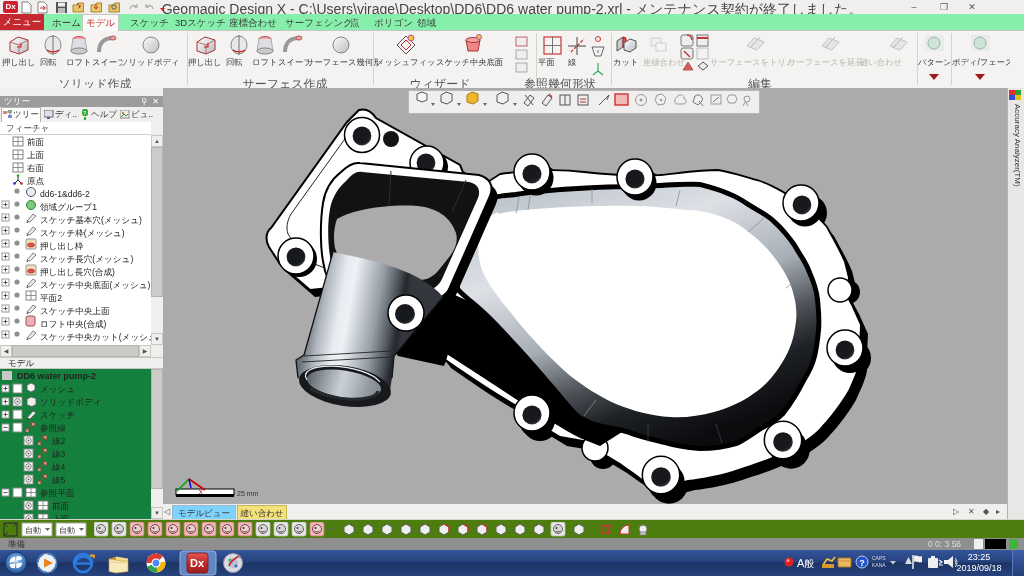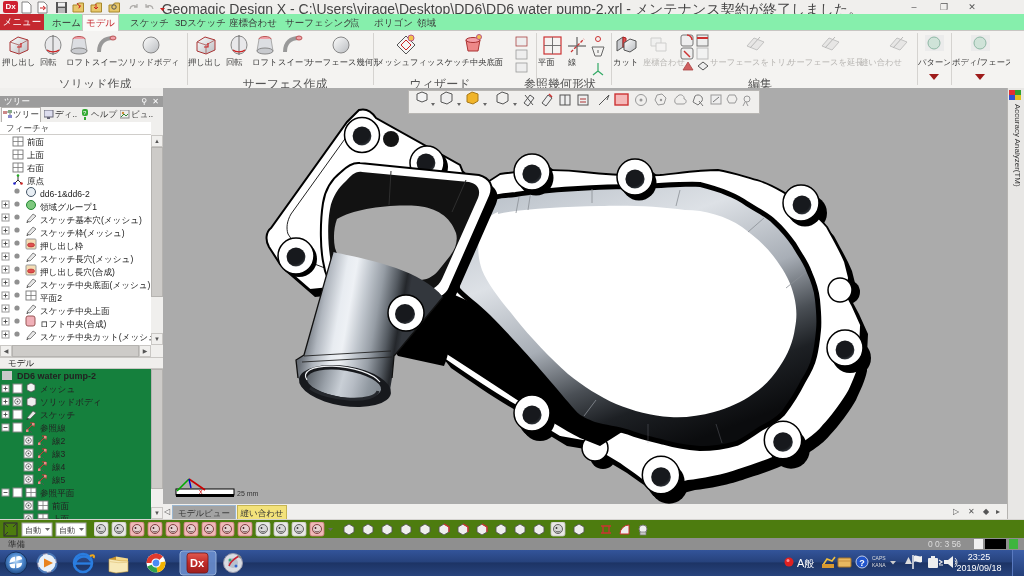--- a/index.html
+++ b/index.html
@@ -643,21 +643,21 @@
 <div class="abs" id="rstriptext">Accuracy Analyzer(TM)</div>
 <svg class="abs" style="left:1009px;top:90px" width="13" height="10" viewBox="0 0 13 10">
     <rect x="0" y="0" width="6" height="5" fill="#e03030"></rect>
     <rect x="6" y="0" width="6" height="5" fill="#30a030"></rect>
     <rect x="0" y="5" width="6" height="5" fill="#3050d0"></rect>
     <rect x="6" y="5" width="6" height="5" fill="#e0c020"></rect>
   </svg>
 <div class="abs" style="left:1009px;top:524px;width:12px;height:11px;background:#f0efed;border:1px solid #b5b3b0;box-sizing:border-box;font-size:6px;color:#444;text-align:center;line-height:9px">▼</div>
 
 <div class="abs" id="tabstrip">
-<div class="abs btab" style="left:9px;width:62px;background:#a3a3a3;border:1px solid #9ab6d0">モデルビュー</div>
+<div class="abs btab" style="left:9px;width:62px;background:#7dd3fc;border:1px solid #9ab6d0">モデルビュー</div>
 <div class="abs btab" style="left:74px;width:48px;background:#f3e27a;border:1px solid #c5b452">縫い合わせ</div>
 <span class="abs" style="left:1px;top:3px;font-size:8px;color:#555">◁</span>
 <span class="abs" style="left:790px;top:3px;font-size:8px;color:#555">▷</span>
 <span class="abs" style="left:805px;top:3px;font-size:8px;color:#555">✕</span>
 <span class="abs" style="left:820px;top:3px;font-size:8px;color:#555">◆</span>
 <span class="abs" style="left:833px;top:3px;font-size:8px;color:#555">▸</span>
 </div>
 <div class="abs" id="btoolbar">
 <svg class="abs" style="left:0;top:0" width="1024" height="19" viewBox="0 0 1024 19">
 <rect x="4" y="3" width="13" height="13" fill="none" stroke="#333" stroke-width="1.2"></rect>

